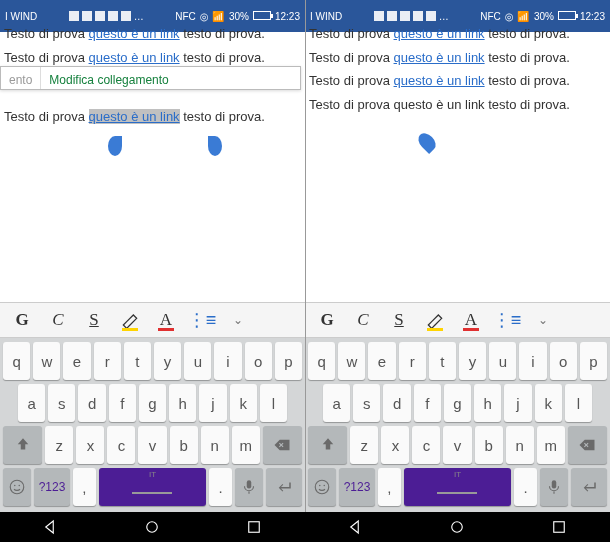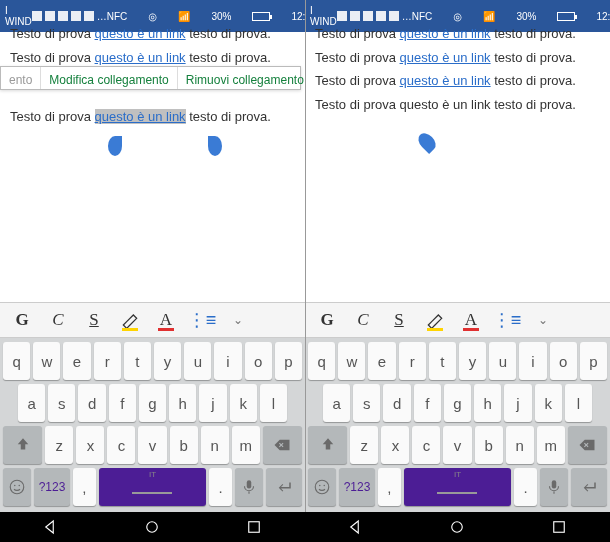--- a/index.html
+++ b/index.html
@@ -4,25 +4,25 @@
 <style>
 *{margin:0;padding:0;box-sizing:border-box;font-family:-apple-system,Helvetica,Arial,sans-serif}
 body{width:610px;height:542px;background:#fff;font-size:13px}
 .wrap{display:flex;width:610px;height:512px}
 .pane{width:305px;height:512px;display:flex;flex-direction:column;position:relative;overflow:hidden}
 .divider{position:absolute;left:305px;top:0;width:1px;height:512px;background:#999;z-index:50}
 .statusbar{height:20px;background:#2a569a;color:#fff;display:flex;align-items:center;justify-content:space-between;font-size:10px;padding:16px 5px}
 .sb-left{font-weight:500}
 .sb-icons{display:flex;gap:3px;align-items:center}
 .sb-icons .ico{width:10px;height:10px;background:#fff;opacity:.9}
-.sb-right{display:flex;align-items:center;gap:21px;font-size:10px}
+.sb-right{display:flex;align-items:flex-start;gap:4px;font-size:10px}
 .battlvl{border:1px solid #fff;width:18px;height:9px;position:relative}
 .battlvl::after{content:"";position:absolute;right:-3px;top:2px;width:2px;height:4px;background:#fff}
 .doc{flex:1;background:#fff;padding:0;position:relative}
-.line{padding:2px 10px;font-size:13px;color:#333;line-height:1.5;white-space:nowrap}
+.line{padding:2px 4px;font-size:13px;color:#333;line-height:1.5;white-space:nowrap}
 .line .lnk{color:#2a6dc9;text-decoration:underline}
 .line.cut{margin-top:-10px}
 .ctxmenu{position:absolute;top:34px;left:0;right:4px;height:24px;background:#fff;border:1px solid #bbb;display:flex;box-shadow:0 1px 3px rgba(0,0,0,.15);z-index:5}
 .ctxmenu .item{padding:6px 8px;font-size:12px;color:#15803d;border-right:1px solid #ddd;white-space:nowrap}
 .ctxmenu .item:first-child{color:#999}
 .ctxmenu .item:last-child{border-right:none}
 .sel{background:#c0c0c0}
 .handle{width:14px;height:20px;background:#3a7bd5;border-radius:50% 50% 50% 50%/60% 60% 40% 40%;position:absolute}
 .handle.l{border-radius:50% 0 50% 50%}
 .handle.r{border-radius:0 50% 50% 50%}
@@ -79,21 +79,20 @@
       </div>
     </div>
 
     <div class="doc">
       <div class="line cut"><span>Testo di prova </span><span class="lnk">questo è un link</span><span> testo di prova.</span></div>
       <div class="line"><span>Testo di prova </span><span class="lnk">questo è un link</span><span> testo di prova.</span></div>
 
       <div class="ctxmenu">
         <div class="item">ento</div>
         <div class="item">Modifica collegamento</div>
-        <div class="item">Rimuovi collegamento</div>
       </div>
 
       <div class="line" style="margin-top:36px"><span>Testo di prova </span><span class="lnk sel">questo è un link</span><span> testo di prova.</span></div>
 
       <div class="handle l" style="top:104px;left:108px"></div>
       <div class="handle r" style="top:104px;left:208px"></div>
     </div>
 
     <div class="toolbar">
       <div class="tbtn b">G</div>

